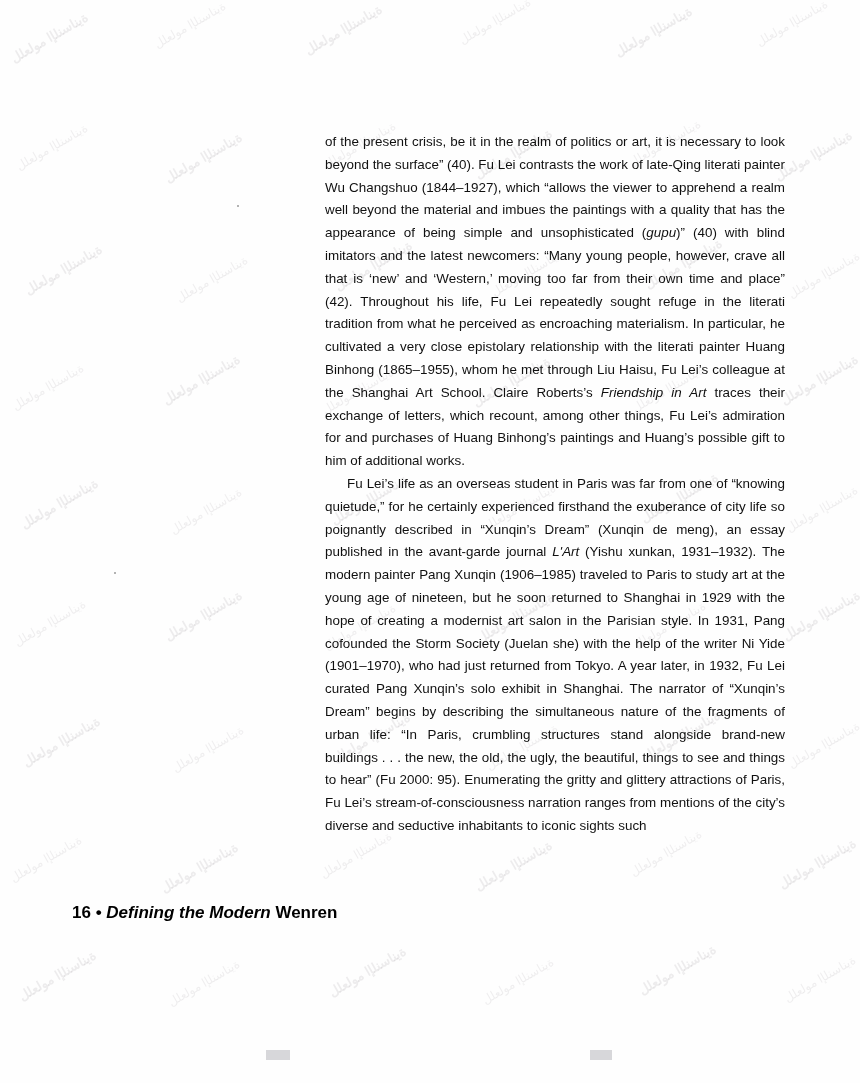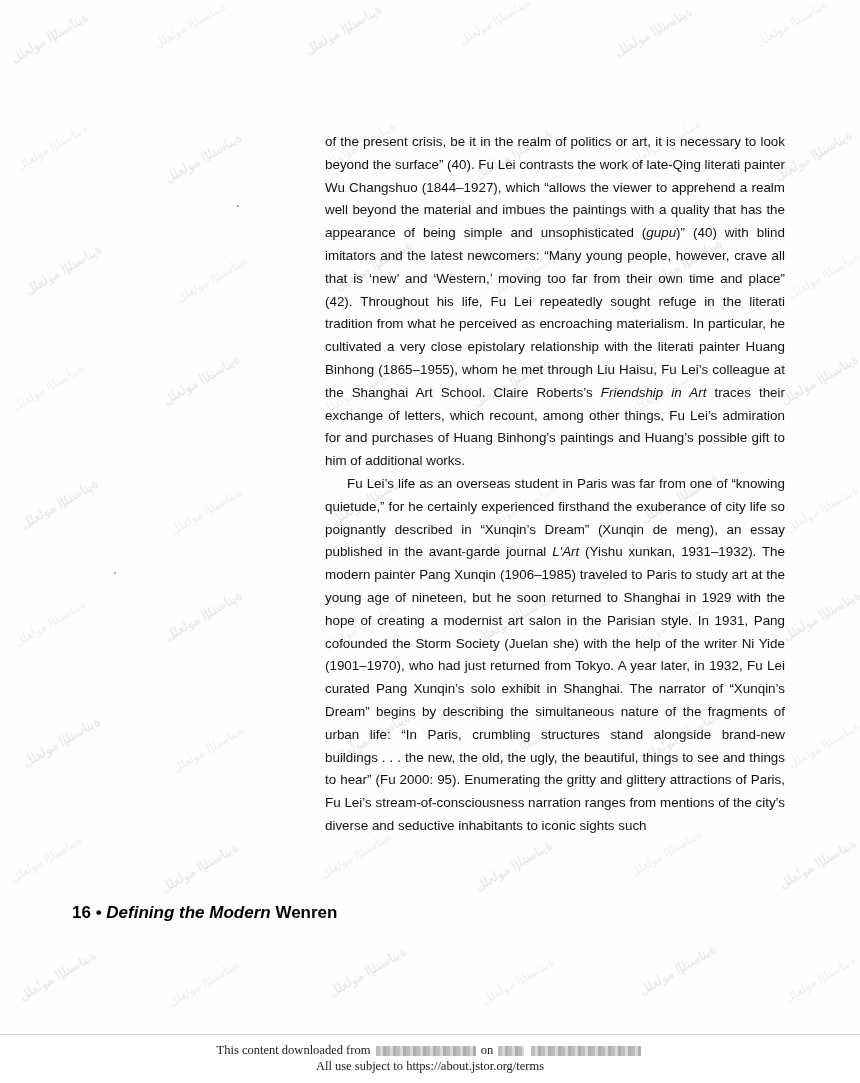--- a/index.html
+++ b/index.html
@@ -233,24 +233,14 @@
       <span class="bullet">•</span>
       <span class="ital">Defining the Modern</span>
       <span>Wenren</span>
     </div>
 
   </div>
 
   <div class="gray-block gb1"></div>
   <div class="gray-block gb2"></div>
 
-  <div class="jstor-bar">
-    <div class="jstor-line l1">
-      <span>This content downloaded from</span>
-      <span class="redacted r1"></span>
-      <span>on</span>
-      <span class="redacted r2"></span>
-      <span class="redacted r3"></span>
-    </div>
-    <div class="jstor-line l2">All use subject to https://about.jstor.org/terms</div>
-  </div>
 
 </div>
 
 </body></html>

